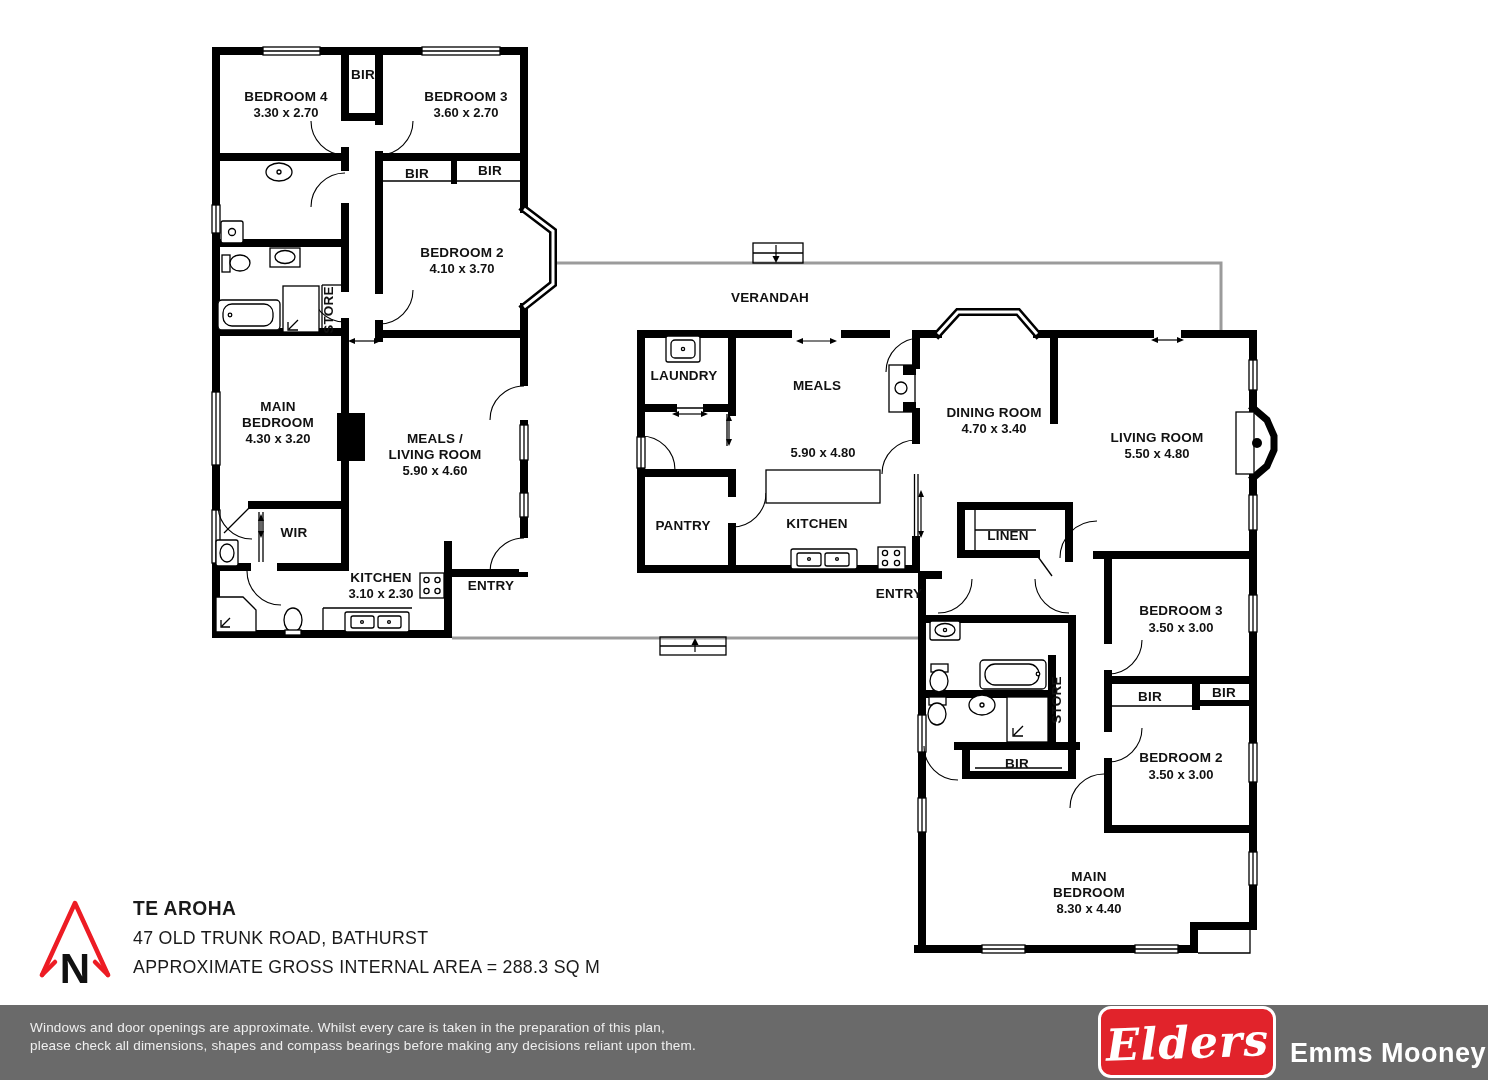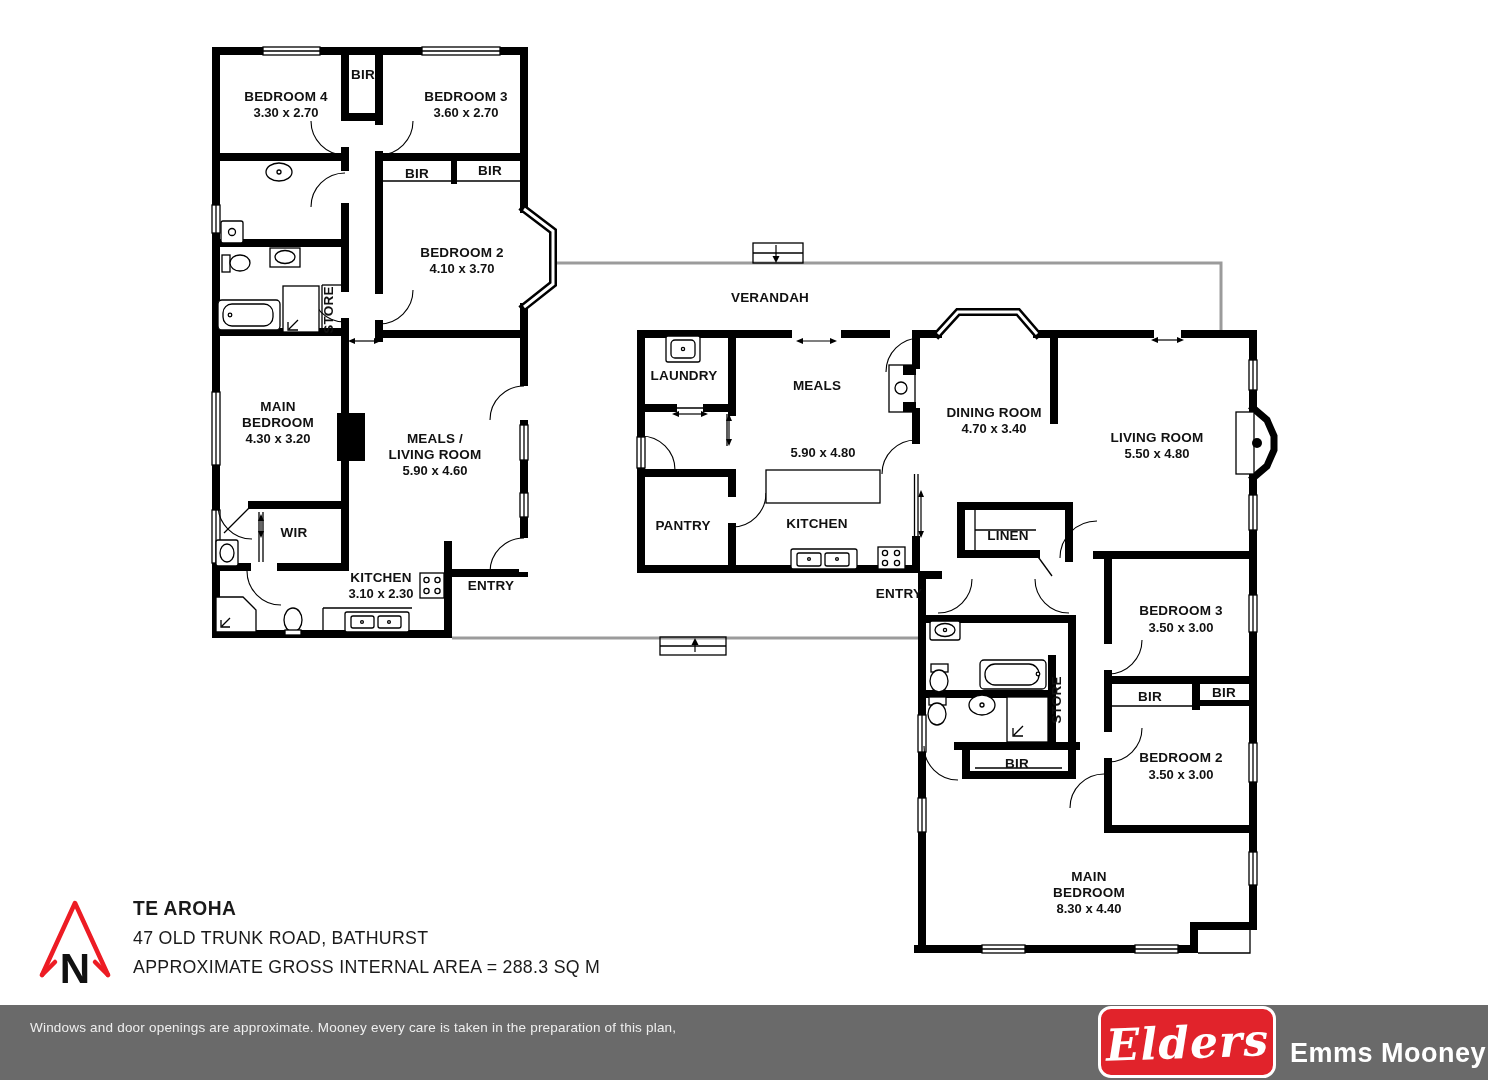--- a/index.html
+++ b/index.html
@@ -464,21 +464,22 @@
 
   <div id="titleblock">
     <p class="t1">TE AROHA</p>
     <p class="t2">47 OLD TRUNK ROAD, BATHURST</p>
     <p class="t3">APPROXIMATE GROSS INTERNAL AREA = 288.3 SQ M</p>
   </div>
 
   
   <div id="footerbar">
     <div id="disclaimer">
-      <div>Windows and door openings are approximate. Mooney every care is taken in the preparation of this plan,</div>
+      <div>Windows and door openings are approximate. Whilst every care is taken in the preparation of this plan,</div>
+      <div>please check all dimensions, shapes and compass bearings before making any decisions reliant upon them.</div>
     </div>
     <div id="eldersbadge">
       <span>Elders</span>
     </div>
     <div id="agency">Emms Mooney</div>
   </div>
 
 </div>
 
 </body></html>

